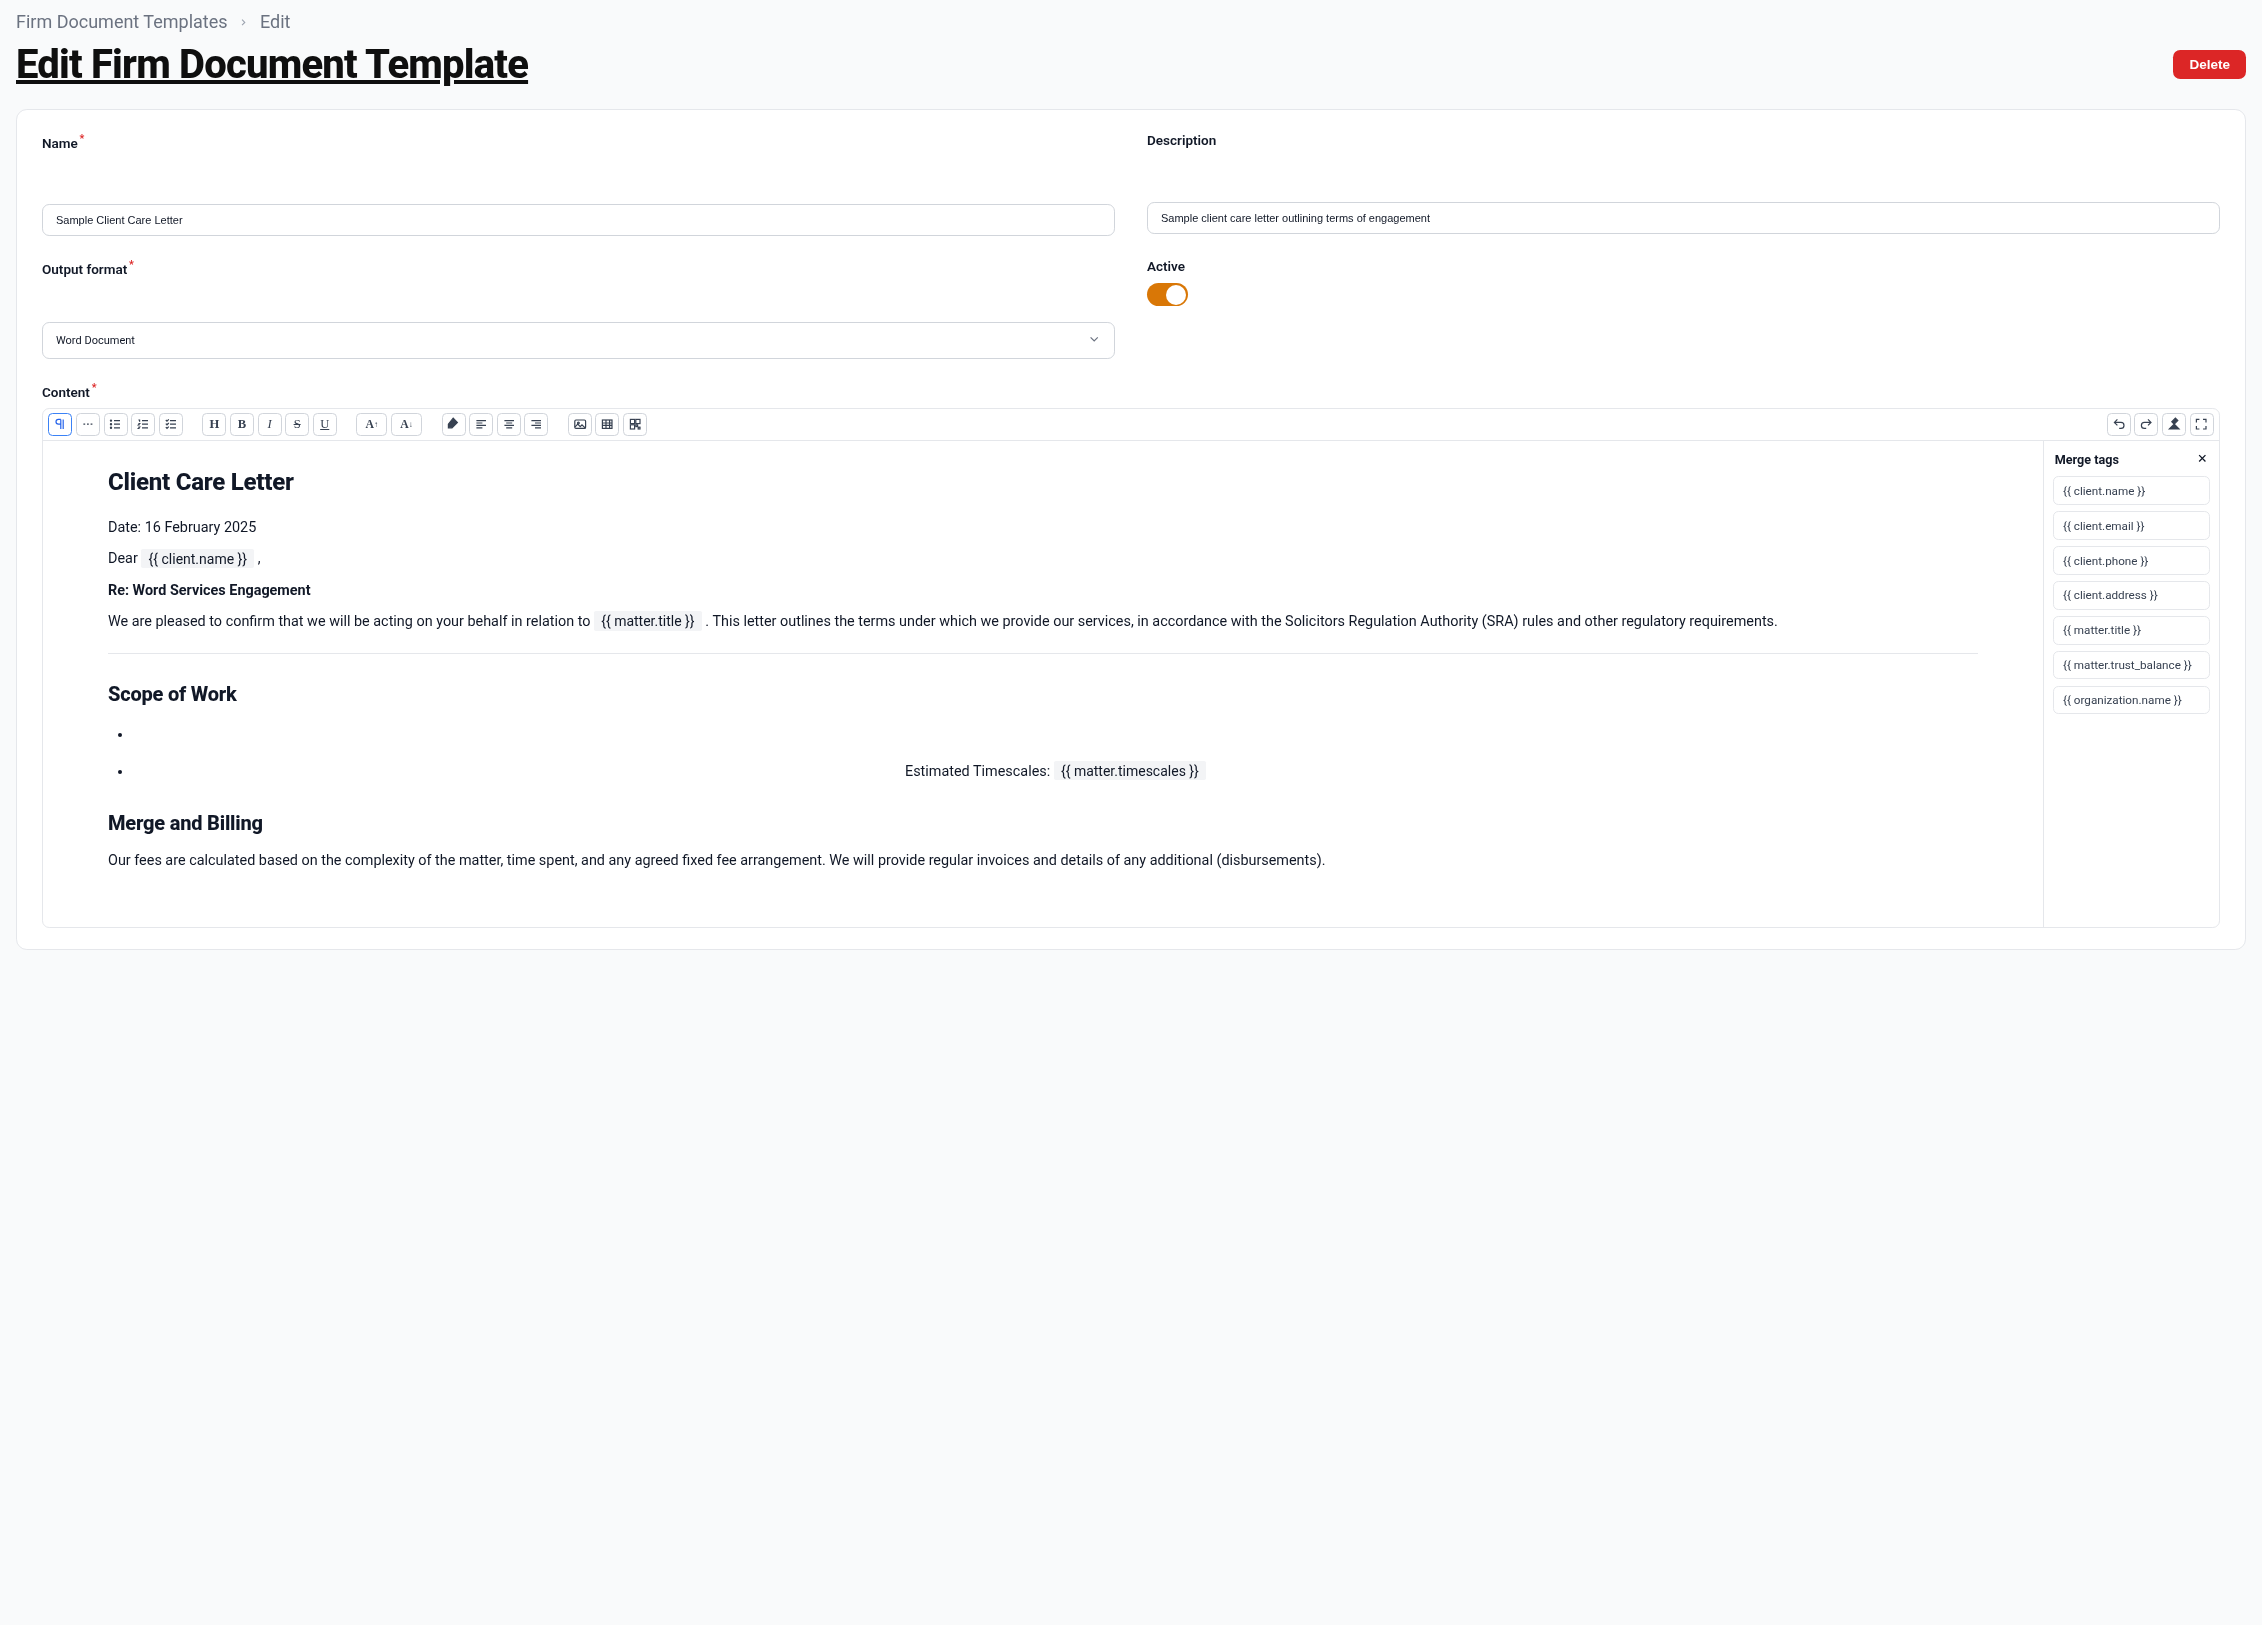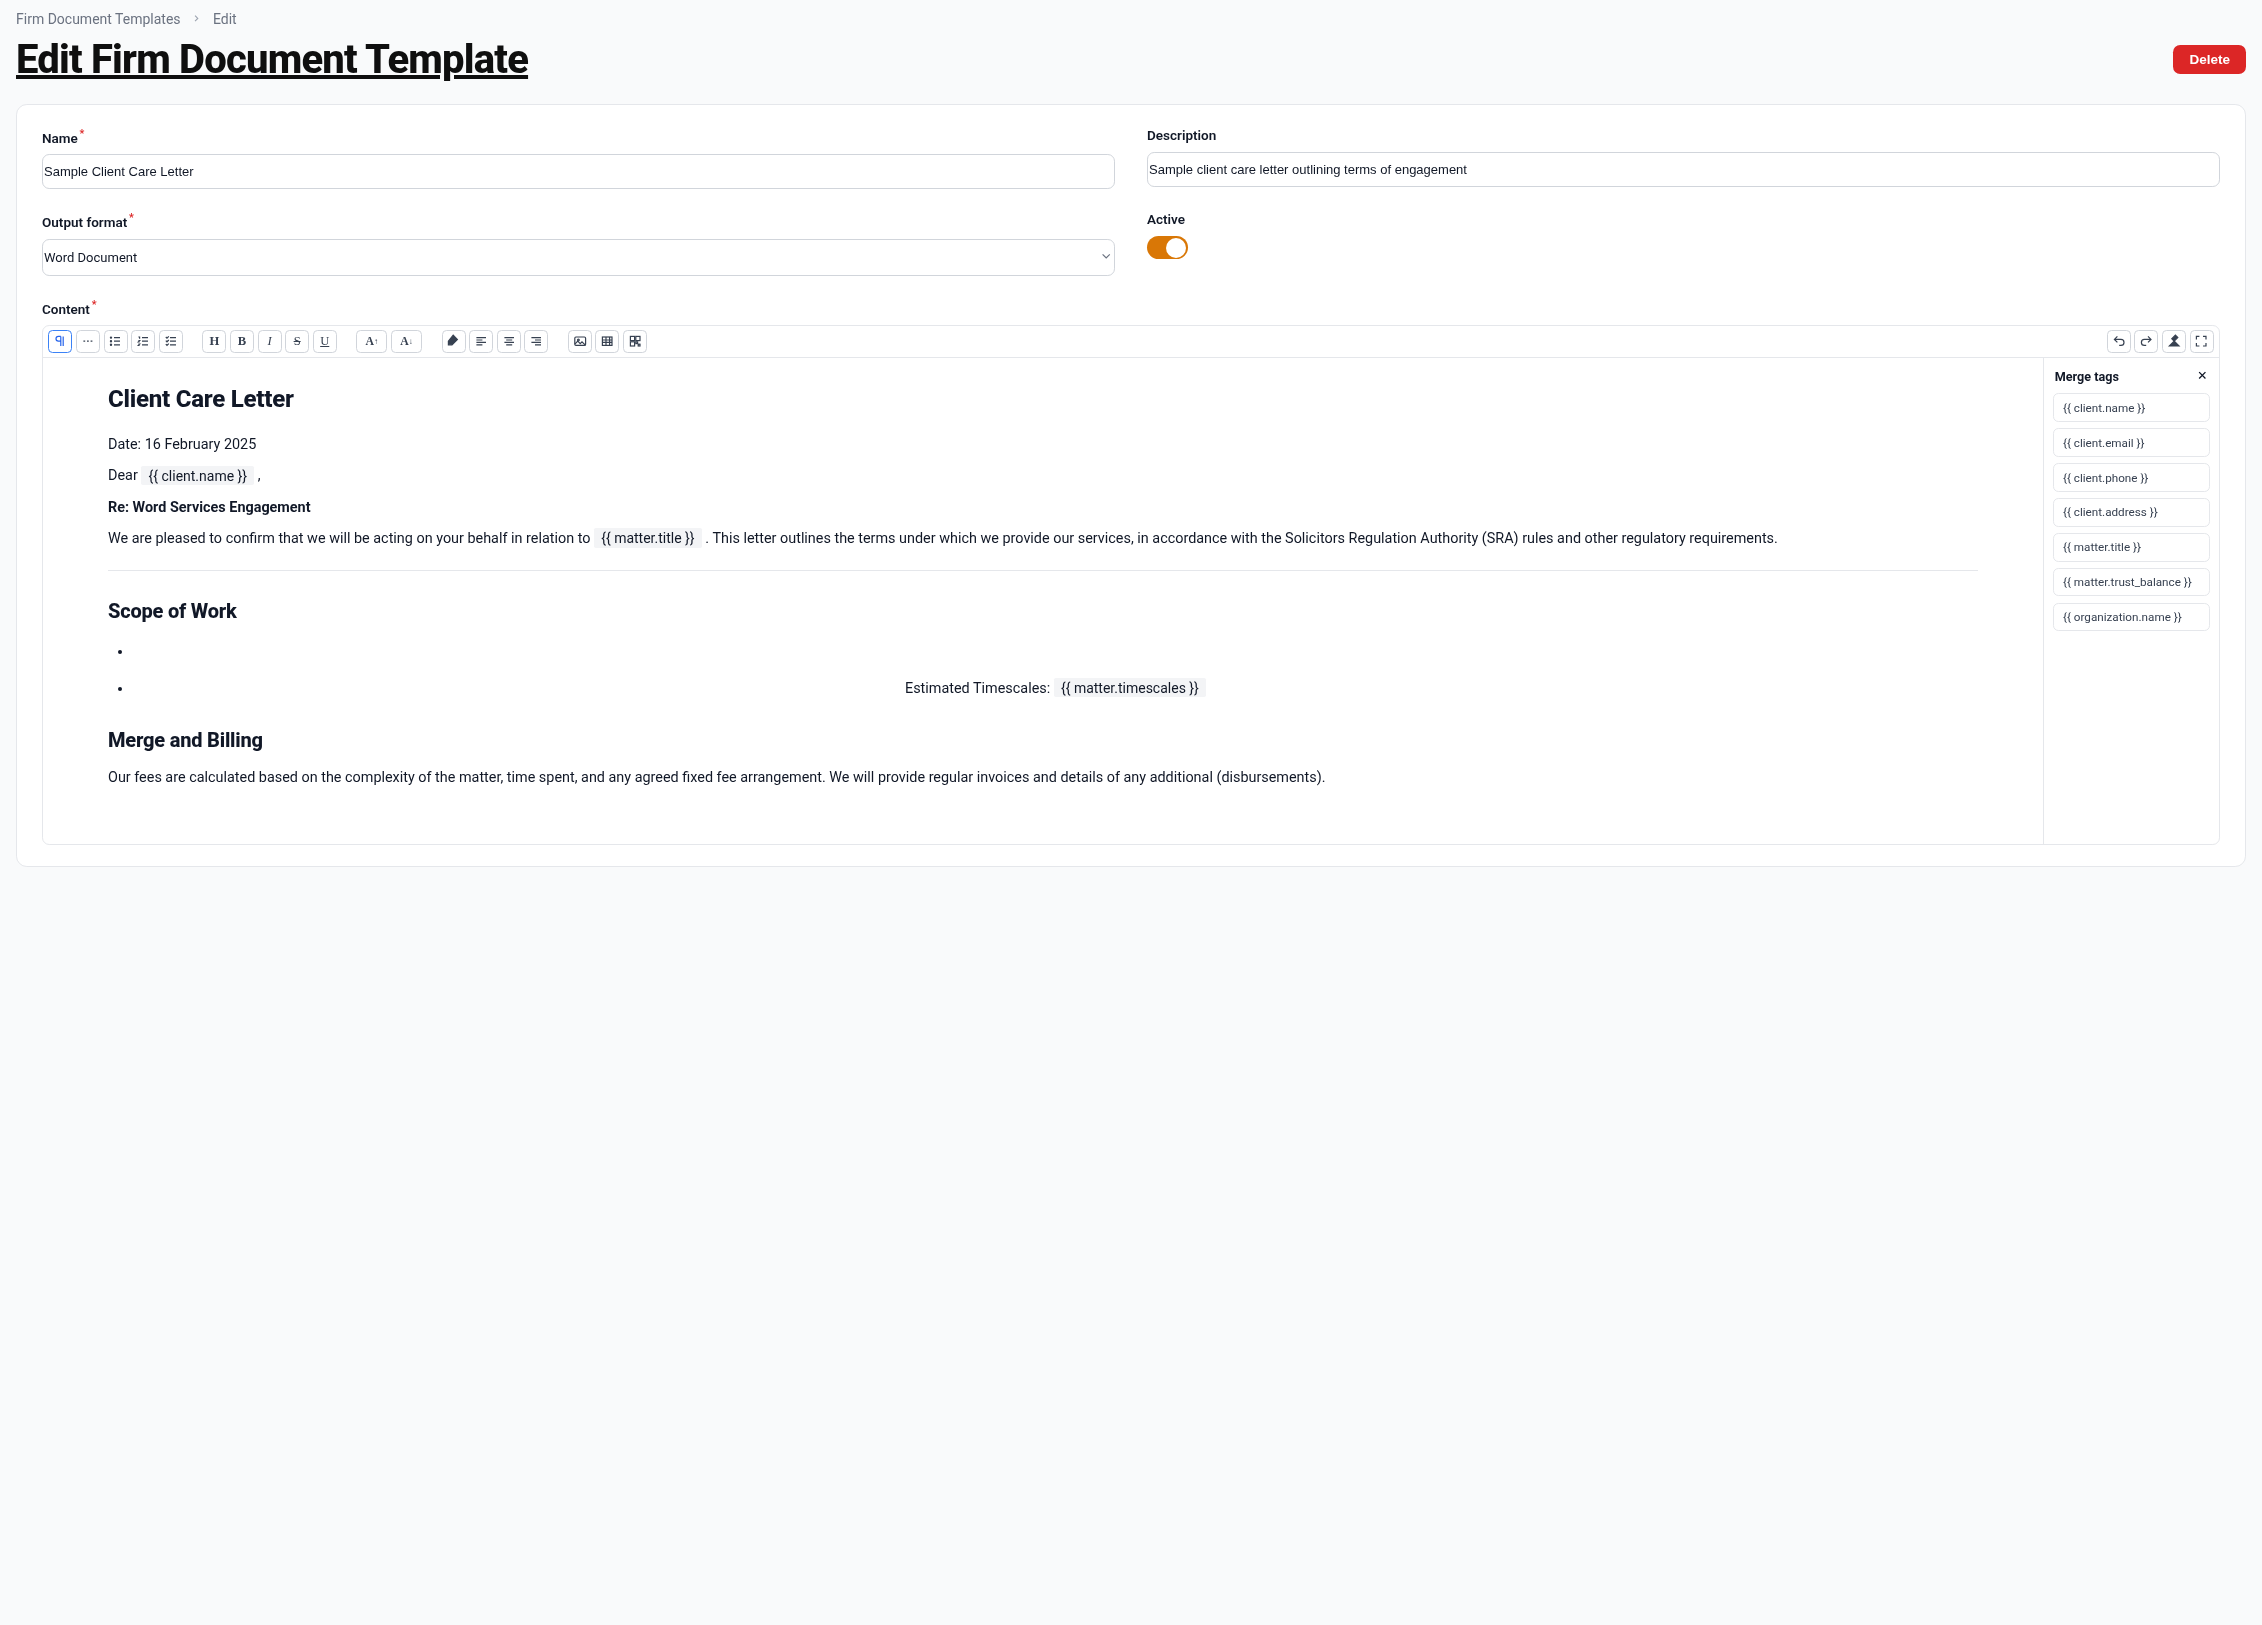--- a/index.html
+++ b/index.html
@@ -7,21 +7,21 @@
       font-family: -apple-system, BlinkMacSystemFont, "Segoe UI", Roboto, Helvetica, Arial, sans-serif;
       background: #f9fafb;
       color: #111827;
       padding: 10.8px 16px 21.6px;
       font-size: 13.5px;
     }
     .breadcrumb {
       display: flex;
       align-items: center;
       gap: 10.8px;
-      font-size: 14px;
+      font-size: 18px;
       margin-bottom: 9px;
     }
     .breadcrumb a { color: #6b7280; text-decoration: none; }
     .breadcrumb .chevron { color: #9ca3af; }
     .breadcrumb .current { color: #6b7280; }
     .header-row {
       display: flex;
       justify-content: space-between;
       align-items: center;
       margin-bottom: 21.6px;
@@ -60,24 +60,25 @@
       display: block;
       font-weight: 600;
       font-size: 13.5px;
       margin-bottom: 9px;
     }
     .required::after { content: "*"; color: #dc2626; margin-left: 1.8px; font-size: 0.8em; vertical-align: super; }
     .text-input, .select-wrap {
       width: 100%;
       border: 0.9px solid #d1d5db;
       border-radius: 7.2px;
-      padding: 9px 1px;
-      font-size: 13px;
+      padding: 9px 13px;
+      font-size: 11px;
       background: #fff;
       color: #111827;
+      margin-top: 45px;
     }
     .select-wrap {
       display: flex;
       align-items: center;
       justify-content: space-between;
       cursor: pointer;
     }
     .select-wrap .chev { color: #6b7280; }
     .toggle {
       width: 41px;

